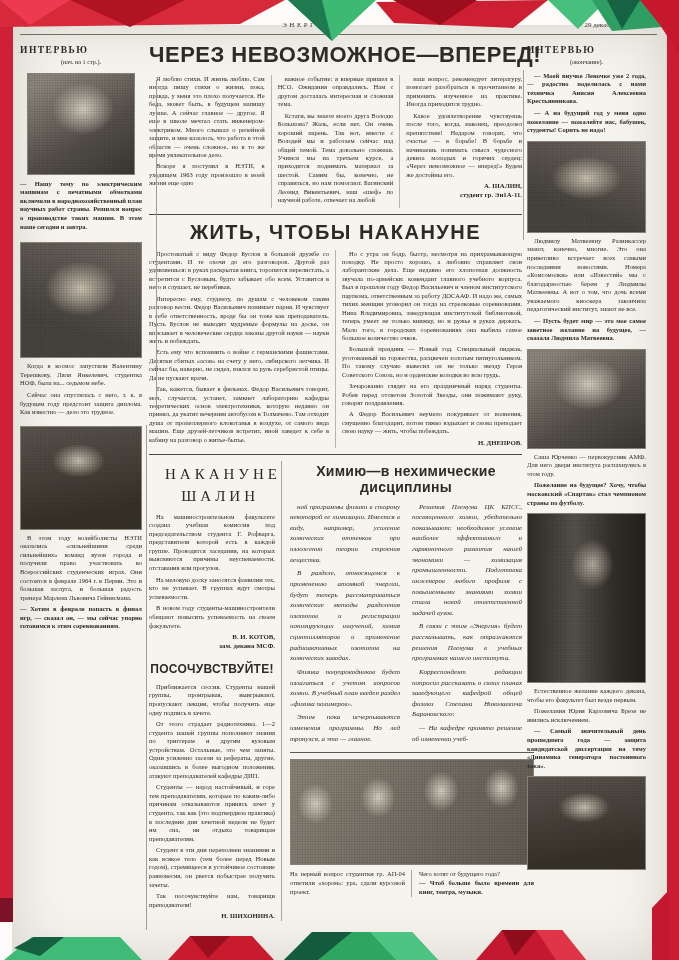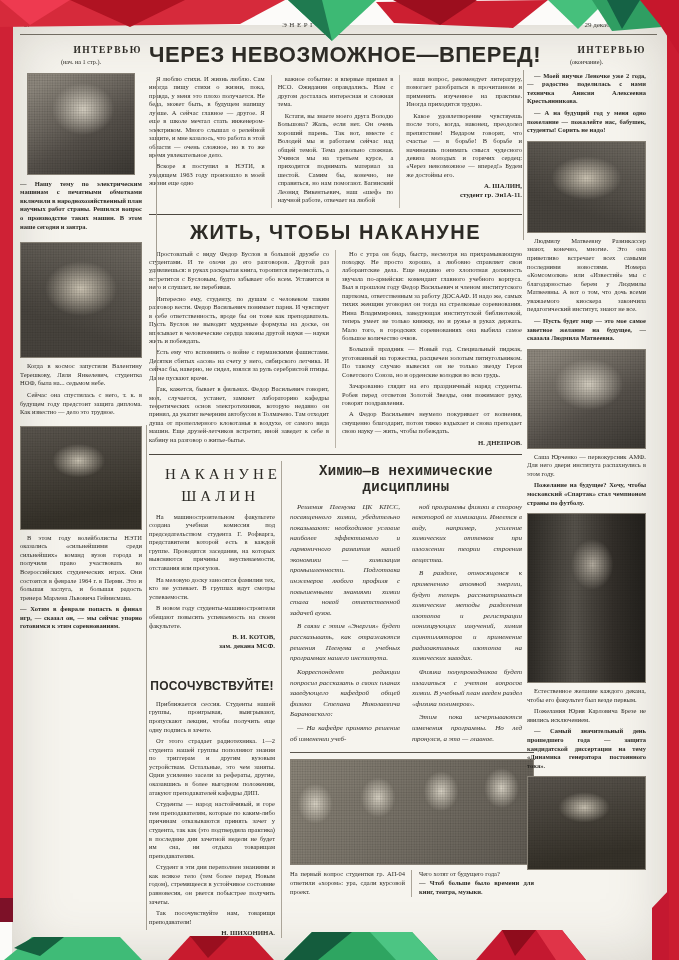--- a/index.html
+++ b/index.html
@@ -20,42 +20,42 @@
   .just{text-align:justify;}
   .sig{text-align:right;font-weight:bold;font-size:6.8px;margin-top:2px;text-indent:0;}
   .sig div{text-indent:0;}
   .rule{border-top:1px solid #4c473f;margin:6px 0;}
   .bp{font-weight:bold;}
 
   
   .sidebar{position:absolute;width:122px;font-size:6.5px;line-height:1.32;}
   #left-col{left:20px;top:44px;}
   #right-col{left:527px;top:44px;width:119px;}
-  .side-head{text-align:right;font-weight:bold;font-size:9.5px;letter-spacing:1.5px;}
+  .side-head{text-align:left;font-weight:bold;font-size:9.5px;letter-spacing:1.5px;}
   .side-sub{text-align:center;font-size:6.2px;margin-top:1px;}
 
   
   .center{position:absolute;left:149px;top:40px;width:373px;}
   .h1{font-family:"Liberation Sans","DejaVu Sans",sans-serif;font-weight:bold;font-size:22px;
       text-align:center;letter-spacing:.5px;margin:2px 0 7px;white-space:nowrap;}
   .h2{font-family:"Liberation Sans","DejaVu Sans",sans-serif;font-weight:bold;font-size:20px;
       text-align:center;letter-spacing:1.5px;margin:0 0 6px;}
   .cols{display:flex;}
   .tcol{flex:1;font-size:6.5px;line-height:1.3;text-align:justify;padding:0 6px;}
   .cols .tcol:first-child{padding-left:0;}
   .cols .tcol:last-child{padding-right:0;}
   .cols .tcol + .tcol{border-left:1px solid #b9b3a8;}
 
   .bottom{display:flex;margin-top:4px;}
   .b-left{width:126px;padding-right:6px;font-size:6.5px;line-height:1.32;text-align:justify;}
   .b-right{flex:1;padding-left:8px;border-left:1px solid #aba599;}
   .sess-title{font-size:15px;text-align:right;letter-spacing:4px;line-height:1.5;margin:2px 16px 5px;}
   .symp-title{font-family:"Liberation Sans","DejaVu Sans",sans-serif;font-weight:bold;font-size:12px;
-      text-align:center;margin:28px 0 5px;letter-spacing:.3px;}
-  .chem-title{font-family:Liberation Mono, monospace;font-weight:bold;font-size:14px;
+      text-align:center;margin:11px 0 5px;letter-spacing:.3px;}
+  .chem-title{font-family:Liberation Sans, sans-serif;font-weight:bold;font-size:14px;
       text-align:center;margin:2px 0 7px;letter-spacing:.3px;}
   .chem-cols .tcol{font-style:italic;font-size:7px;line-height:1.52;}
   .chem-cols .tcol + .tcol{border-left:none;}
   .chem-rule{border-top:1px solid #5b564e;margin:5px 0 6px;margin-right:-12px;}
 
   
   .photo{border:1px solid #857f74;margin:6px 0 4px;background-color:#9b958b;position:relative;}
   .photo::after{content:"";position:absolute;inset:0;
       background-image:radial-gradient(rgba(25,22,18,.5) .6px, transparent 1.1px);
       background-size:2.6px 2.6px;opacity:.45;}
@@ -186,30 +186,30 @@
             <p>Студент в эти дни переполнен знаниями и как всякое тело (тем более перед Новым годом), стремящееся в устойчивое состояние равновесия, он рвется побыстрее получить зачеты.</p>
             <p>Так посочувствуйте нам, товарищи преподаватели!</p>
           </div>
         <div class="sig">Н. ШИХОНИНА.</div>
       </div>
 
       <div class="b-right">
         <div class="chem-title">Химию—в нехимические дисциплины</div>
         <div class="cols chem-cols">
           <div class="tcol">
+              <p>ной программы физики в сторону некоторой ее химизации. Имеется в виду, например, усиление химических оттенков при изложении теории строения вещества.</p>
+              <p>В разделе, относящемся к применению атомной энергии, будут теперь рассматриваться химические методы разделения изотопов и регистрации ионизирующих излучений, химия сцинтилляторов и применение радиоактивных изотопов на химических заводах.</p>
+              <p>Физика полупроводников будет излагаться с учетом вопросов химии. В учебный план введен раздел «физика полимеров».</p>
+              <p>Этим пока исчерпываются изменения программы. Но лед тронулся, а это — главное.</p>
+            </div>
+          <div class="tcol">
               <p>Решения Пленума ЦК КПСС, посвященного химии, убедительно показывают: необходимое условие наиболее эффективного и гармоничного развития нашей экономики — химизация промышленности. Подготовка инженеров любого профиля с повышенными знаниями химии стала новой ответственной задачей вузов.</p>
               <p>В связи с этим «Энергия» будет рассказывать, как отражаются решения Пленума в учебных программах нашего института.</p>
               <p>Корреспондент редакции попросил рассказать о своих планах заведующего кафедрой общей физики Степана Николаевича Барановского:</p>
               <p>— На кафедре принято решение об изменении учеб-</p>
-            </div>
-          <div class="tcol">
-              <p>ной программы физики в сторону некоторой ее химизации. Имеется в виду, например, усиление химических оттенков при изложении теории строения вещества.</p>
-              <p>В разделе, относящемся к применению атомной энергии, будут теперь рассматриваться химические методы разделения изотопов и регистрации ионизирующих излучений, химия сцинтилляторов и применение радиоактивных изотопов на химических заводах.</p>
-              <p>Физика полупроводников будет излагаться с учетом вопросов химии. В учебный план введен раздел «физика полимеров».</p>
-              <p>Этим пока исчерпываются изменения программы. Но лед тронулся, а это — главное.</p>
             </div>
         </div>
         <div class="chem-rule"></div>
         <div class="photo pv4 group-photo"></div>
         <div class="caps">
           <div class="cap">На первый вопрос студентки гр. АП-04 ответили «хором»: ура, сдали курсовой проект.</div>
           <div class="cap">
             <div>Чего хотят от будущего года?</div>
             <div class="q bp">— Чтоб больше было времени для книг, театра, музыки.</div>
           </div>

